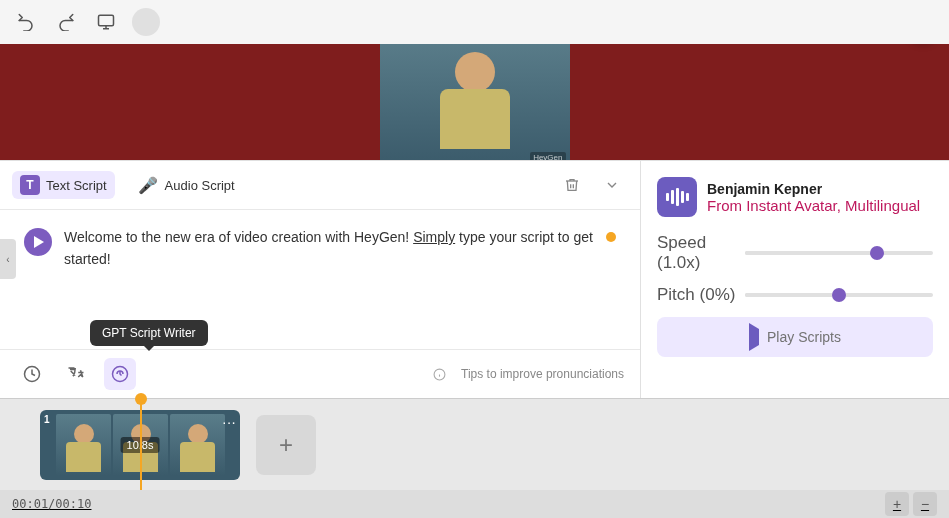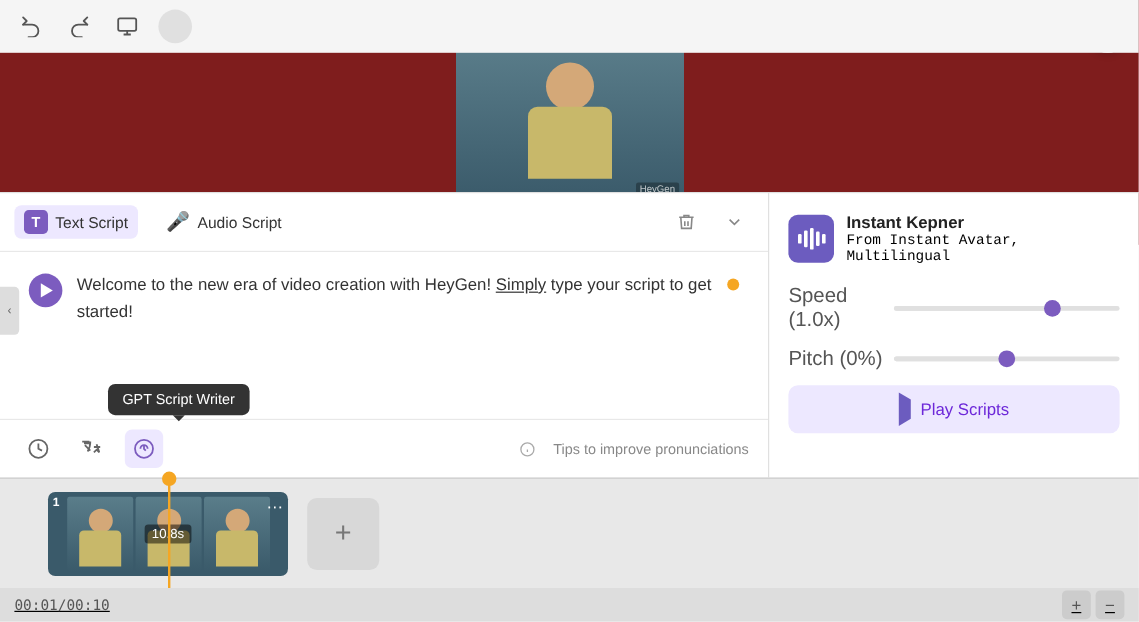--- a/index.html
+++ b/index.html
@@ -320,23 +320,22 @@
       color: white;
       font-size: 18px;
     }
 
     .avatar-info h3 {
       font-size: 14px;
       font-weight: 600;
       color: #222;
     }
     .avatar-info p {
-      font-size: 12px;
-      color: #000000;
-      font-family: Liberation Mono, monospace;
+      font-size: 15px;
+      color: #be185d;
     }
 
     .control-row {
       display: flex;
       align-items: center;
       gap: 8px;
       margin-bottom: 12px;
     }
     .control-label {
       font-size: 17px;
@@ -373,21 +372,21 @@
       background: #ede8ff;
       border: none;
       border-radius: 8px;
       cursor: pointer;
       display: flex;
       align-items: center;
       justify-content: center;
       gap: 8px;
       font-size: 14px;
       font-weight: 500;
-      color: #6d28d9;
+      color: #737373;
       margin-top: 8px;
     }
 
     .play-scripts-icon::after {
       content: '';
       border-left: 10px solid #6c5cbf;
       border-top: 6px solid transparent;
       border-bottom: 6px solid transparent;
     }
 
@@ -690,21 +689,21 @@
     <div class="avatar-icon">
       <div class="waveform">
         <div class="waveform-bar" style="height:8px"></div>
         <div class="waveform-bar" style="height:14px"></div>
         <div class="waveform-bar" style="height:18px"></div>
         <div class="waveform-bar" style="height:12px"></div>
         <div class="waveform-bar" style="height:8px"></div>
       </div>
     </div>
     <div class="avatar-info">
-      <h3>Instant Kepner</h3>
+      <h3>Benjamin Kepner</h3>
       <p>From Instant Avatar, Multilingual</p>
     </div>
   </div>
 
   <div class="control-row">
     <span class="control-label">Speed (1.0x)</span>
     <div class="slider-track">
       <div class="slider-fill" style="width:70%"></div>
       <div class="slider-thumb" style="left:70%"></div>
     </div>

